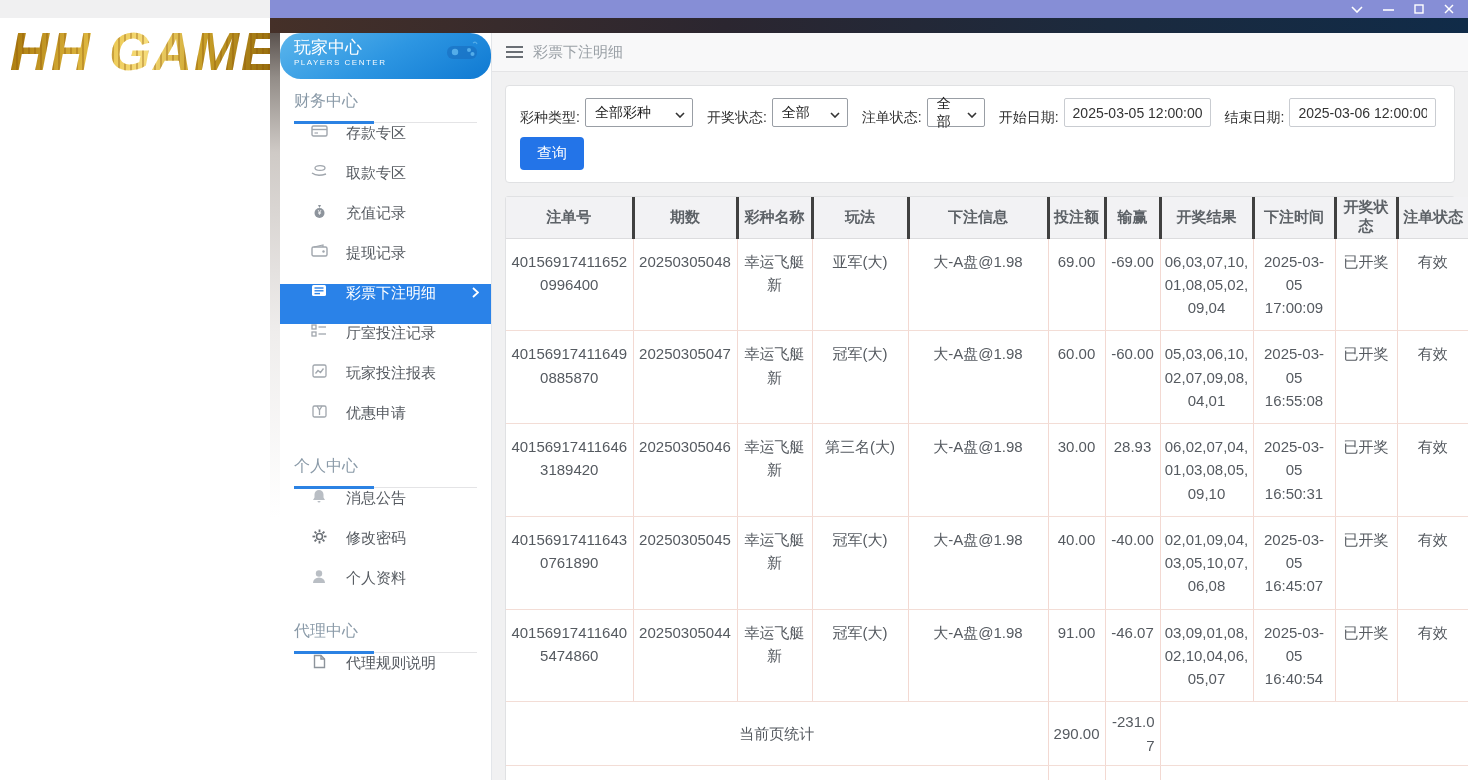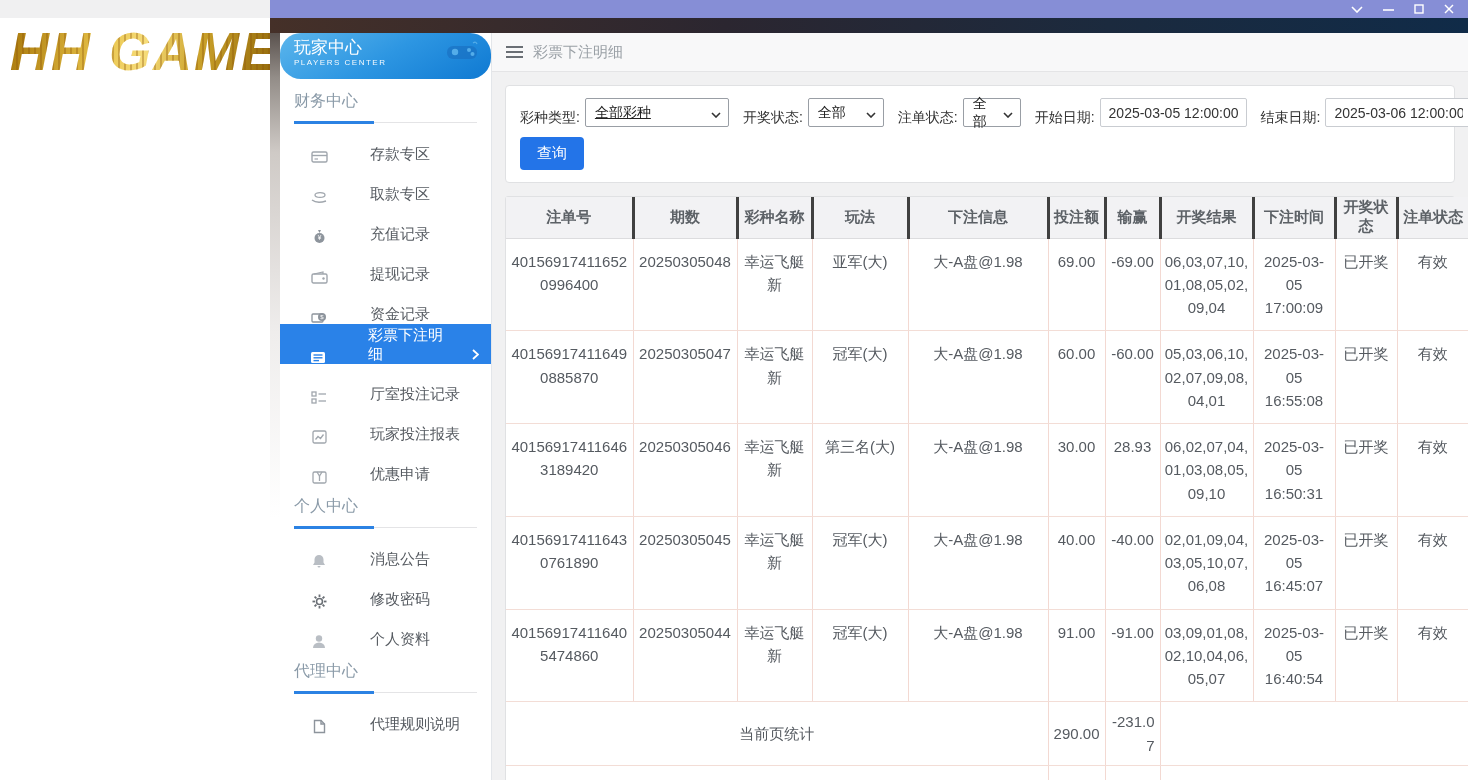--- a/index.html
+++ b/index.html
@@ -26,21 +26,21 @@
   .sidebar { width:212px; background:#fff; border-right:1px solid #e3e6ea; overflow:hidden; }
   .sb-header { height:46px; background:linear-gradient(150deg,#5cb6ec 0%,#2d96e2 50%,#0f79d2 100%); color:#fff; padding:5px 10px 0 14px; position:relative;border-radius:21px; }
   .sb-title { font-size:17px; line-height:20px; }
   .sb-sub { font-size:8px; letter-spacing:1.5px; opacity:.95; }
   .sb-header .pad-icon { position:absolute; right:12px; top:7px; opacity:.85; }
   .sb-section { margin:8px 14px 0 14px; }
   .sb-section-title { font-size:16px; color:#8a9aa8; padding-top:4px; }
   .sb-rule { position:relative; height:3px; margin-top:9px; background:transparent; }
   .sb-rule::after { content:""; position:absolute; left:0; right:0; top:1px; height:1px; background:#e4e4e6; }
   .sb-rule::before { content:""; position:absolute; left:0; top:0; width:80px; height:3px; background:#2b82e3; z-index:1; }
-  .menu-item { height:40px; display:flex; align-items:flex-end; padding-left:30px; cursor:pointer;gap:24px; }
+  .menu-item { height:40px; display:flex; align-items:flex-start; padding-left:30px; cursor:pointer; }
   .menu-item .mi { width:18px; display:flex; justify-content:center; }
   .menu-item .lbl { margin-left:18px; font-size:15px; color:#555a60; }
   .menu-item.active { background:#2a82e8; padding-right:12px; }
   .menu-item.active .lbl { color:#fff; }
   .menu-item.active .chev { margin-left:auto; }
   .mi svg { display:block; }
 
   
   .main { flex:1; background:#f1f1f2; overflow:visible; min-width:0; }
   .main-header { height:39px; background:#f8f8f9; border-bottom:1px solid #e4e4e6; display:flex; align-items:center; padding-left:14px; gap:10px; }
@@ -49,21 +49,21 @@
   .crumb { font-size:15px; color:#9aa0a6; }
   .content { padding:13px; }
   .panel { background:#fff; border:1px solid #e0e1e3; border-radius:4px; }
 
   .filter-panel { padding:12px 14px; }
   .filter-row { display:flex; align-items:center; flex-wrap:nowrap; }
   .f-label { font-size:14px; color:#333; margin-right:5px; white-space:nowrap; }
   .f-group { display:flex; align-items:flex-end; margin-right:14px; }
   .select { display:flex; align-items:center; justify-content:space-between; border:1px solid #999ea5; border-radius:2px; background:#fff; height:29px; padding:0 7px 0 9px; font-size:14px; color:#222; cursor:pointer; }
   .select .caret { margin-left:10px; }
-  .sel-w1 { width:144px;text-decoration:underline; } .sel-w2 { width:76px; } .sel-w3 { width:58px; }
+  .sel-w1 { width:108px; } .sel-w2 { width:76px; } .sel-w3 { width:58px; }
   .f-input { height:29px; border:1px solid #c9ccd1; border-radius:2px; font-size:14px; color:#333; padding:0 8px; width:147px; font-family:"Liberation Sans",sans-serif; }
   .btn-query { margin-top:10px; background:#2374e8; color:#fff; border:none; border-radius:4px; font-size:15px; padding:7px 17px; cursor:pointer; font-family:"Liberation Sans",sans-serif; }
 
   .table-panel { margin-top:13px; border-radius:3px; overflow:visible; }
   table.bets { border-collapse:collapse; table-layout:fixed; width:962px; background:#fff; }
   table.bets th { background:#f2f2f4; font-size:15px; font-weight:bold; color:#5c6166; height:41px; border-right:3px solid #404040; border-bottom:1px solid #dcdcde; text-align:center; }
   table.bets td { font-size:15px; color:#555a60; border-right:1px solid #f3d9d2; border-bottom:1px solid #f3ddd6; text-align:center; vertical-align:top; padding:11px 3px; line-height:1.55; word-wrap:break-word; }
   table.bets th:last-child, table.bets td:last-child { border-right:none; }
   table.bets tr.sumrow td { padding:8px 3px; vertical-align:middle; }
   table.bets tr.sumrow .num { text-align:right; padding-right:5px; }
@@ -160,30 +160,20 @@
         </div>
         <div class="menu-item">
           <span class="mi">
               <svg width="17" height="13" viewBox="0 0 17 13">
                 <rect x="1" y="3" width="15" height="9" rx="1.5" fill="none" stroke="#a0a6ad" stroke-width="1.4"></rect>
                 <path d="M3 3 L12 1 v2" fill="none" stroke="#a0a6ad" stroke-width="1.2"></path>
                 <circle cx="12.5" cy="7.5" r="1.2" fill="#a0a6ad"></circle>
               </svg>
             </span>
           <span class="lbl">提现记录</span>
-        </div>
-        <div class="menu-item">
-          <span class="mi">
-              <svg width="16" height="14" viewBox="0 0 16 14">
-                <rect x="1" y="4" width="11" height="8" rx="1" fill="none" stroke="#8d949c" stroke-width="1.3"></rect>
-                <circle cx="11" cy="7" r="4" fill="#8d949c"></circle>
-                <text x="11" y="9.4" font-size="6" fill="#fff" text-anchor="middle">$</text>
-              </svg>
-            </span>
-          <span class="lbl">资金记录</span>
         </div>
         <div class="menu-item active">
           <span class="mi">
               <svg width="16" height="13" viewBox="0 0 16 13">
                 <rect x="1" y="1" width="14" height="11" rx="1.5" fill="#fff"></rect>
                 <line x1="3.5" y1="4" x2="12.5" y2="4" stroke="#2a82e8" stroke-width="1.4"></line>
                 <line x1="3.5" y1="6.8" x2="12.5" y2="6.8" stroke="#2a82e8" stroke-width="1.4"></line>
                 <line x1="3.5" y1="9.6" x2="9" y2="9.6" stroke="#2a82e8" stroke-width="1.4"></line>
               </svg>
             </span>
@@ -420,21 +410,21 @@
                     <td>有效</td>
                   </tr>
 
                   <tr>
                     <td>401569174116405474860</td>
                     <td>20250305044</td>
                     <td>幸运飞艇新</td>
                     <td>冠军(大)</td>
                     <td>大-A盘@1.98</td>
                     <td>91.00</td>
-                    <td>-91.00</td>
+                    <td>-46.07</td>
                     <td>03,09,01,08,02,10,04,06,05,07</td>
                     <td>2025-03-05 16:40:54</td>
                     <td>已开奖</td>
                     <td>有效</td>
                   </tr>
 
                 <tr class="sumrow">
                   <td colspan="5">当前页统计</td>
                   <td class="num">290.00</td>
                   <td class="num">-231.07</td>

